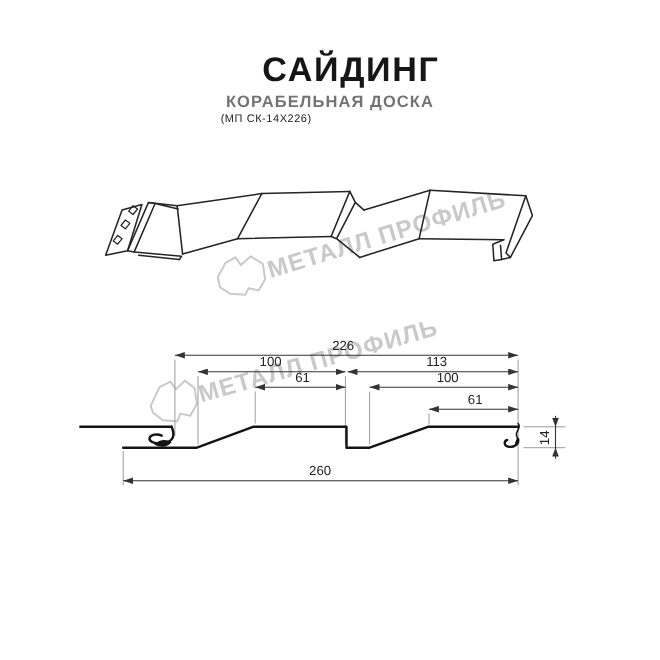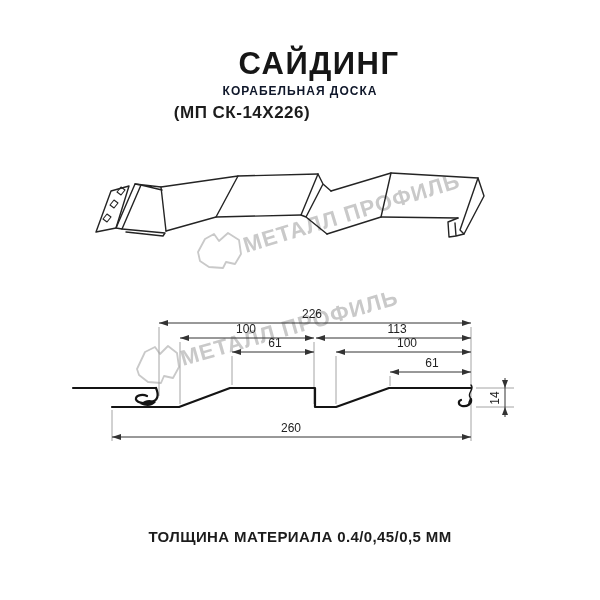--- a/index.html
+++ b/index.html
@@ -1,23 +1,23 @@
 <!DOCTYPE html>
 <html><head>
 <meta charset="utf-8">
 <style>
   html,body{margin:0;padding:0;background:#fff;}
   .page{position:relative;width:600px;height:600px;background:#fff;overflow:hidden;
         font-family:"Liberation Sans",sans-serif;color:#1a1a1a;}
   .titleblock{position:absolute;left:0;top:0;width:600px;text-align:center;}
   .title{position:absolute;left:0;top:46px;width:600px;font-size:31px;font-weight:800;
          letter-spacing:1.5px;color:#161616;margin-left:19px;}
-  .subtitle{position:absolute;left:0;top:84px;width:600px;font-size:12px;font-weight:700;
-         letter-spacing:1px;color:#0f172a;}
-  .model{position:absolute;left:0;top:103px;width:484px;font-size:17px;font-weight:700;
+  .subtitle{position:absolute;left:0;top:84px;width:600px;font-size:15px;font-weight:700;
+         letter-spacing:1px;color:#737373;}
+  .model{position:absolute;left:0;top:103px;width:484px;font-size:10px;font-weight:400;
          letter-spacing:.5px;color:#1c1c1c;}
   .footer{position:absolute;left:0;top:528px;width:600px;text-align:center;font-size:15px;
          font-weight:700;letter-spacing:.4px;color:#1c1c1c;}
   svg{position:absolute;left:0;top:0;}
   .d3{stroke:#242424;stroke-width:1.4;fill:none;stroke-linejoin:round;stroke-linecap:round;}
   .d3thin{stroke:#242424;stroke-width:1.1;fill:none;stroke-linejoin:round;}
   .profile{stroke:#141414;stroke-width:2.2;fill:none;stroke-linecap:round;stroke-linejoin:round;}
   .profthin{stroke:#141414;stroke-width:1.4;fill:none;stroke-linecap:round;}
   .ext{stroke:#9a9a9a;stroke-width:.9;fill:none;}
   .dimline{stroke:#333;stroke-width:1;fill:none;}
@@ -131,14 +131,13 @@
       </g>
       <g>
         <line class="dimline" x1="505" y1="378" x2="505" y2="417"></line>
         <path class="arrow" d="M505,388 L502,380 L508,380 Z"></path>
         <path class="arrow" d="M505,407 L502,415 L508,415 Z"></path>
         <text class="dimtext" text-anchor="middle" transform="translate(499,398) rotate(-90)">14</text>
       </g>
     </g>
   </svg>
 
-  <div class="footer">ТОЛЩИНА МАТЕРИАЛА 0.4/0,45/0,5 ММ</div>
 </div>
 
 </body></html>

